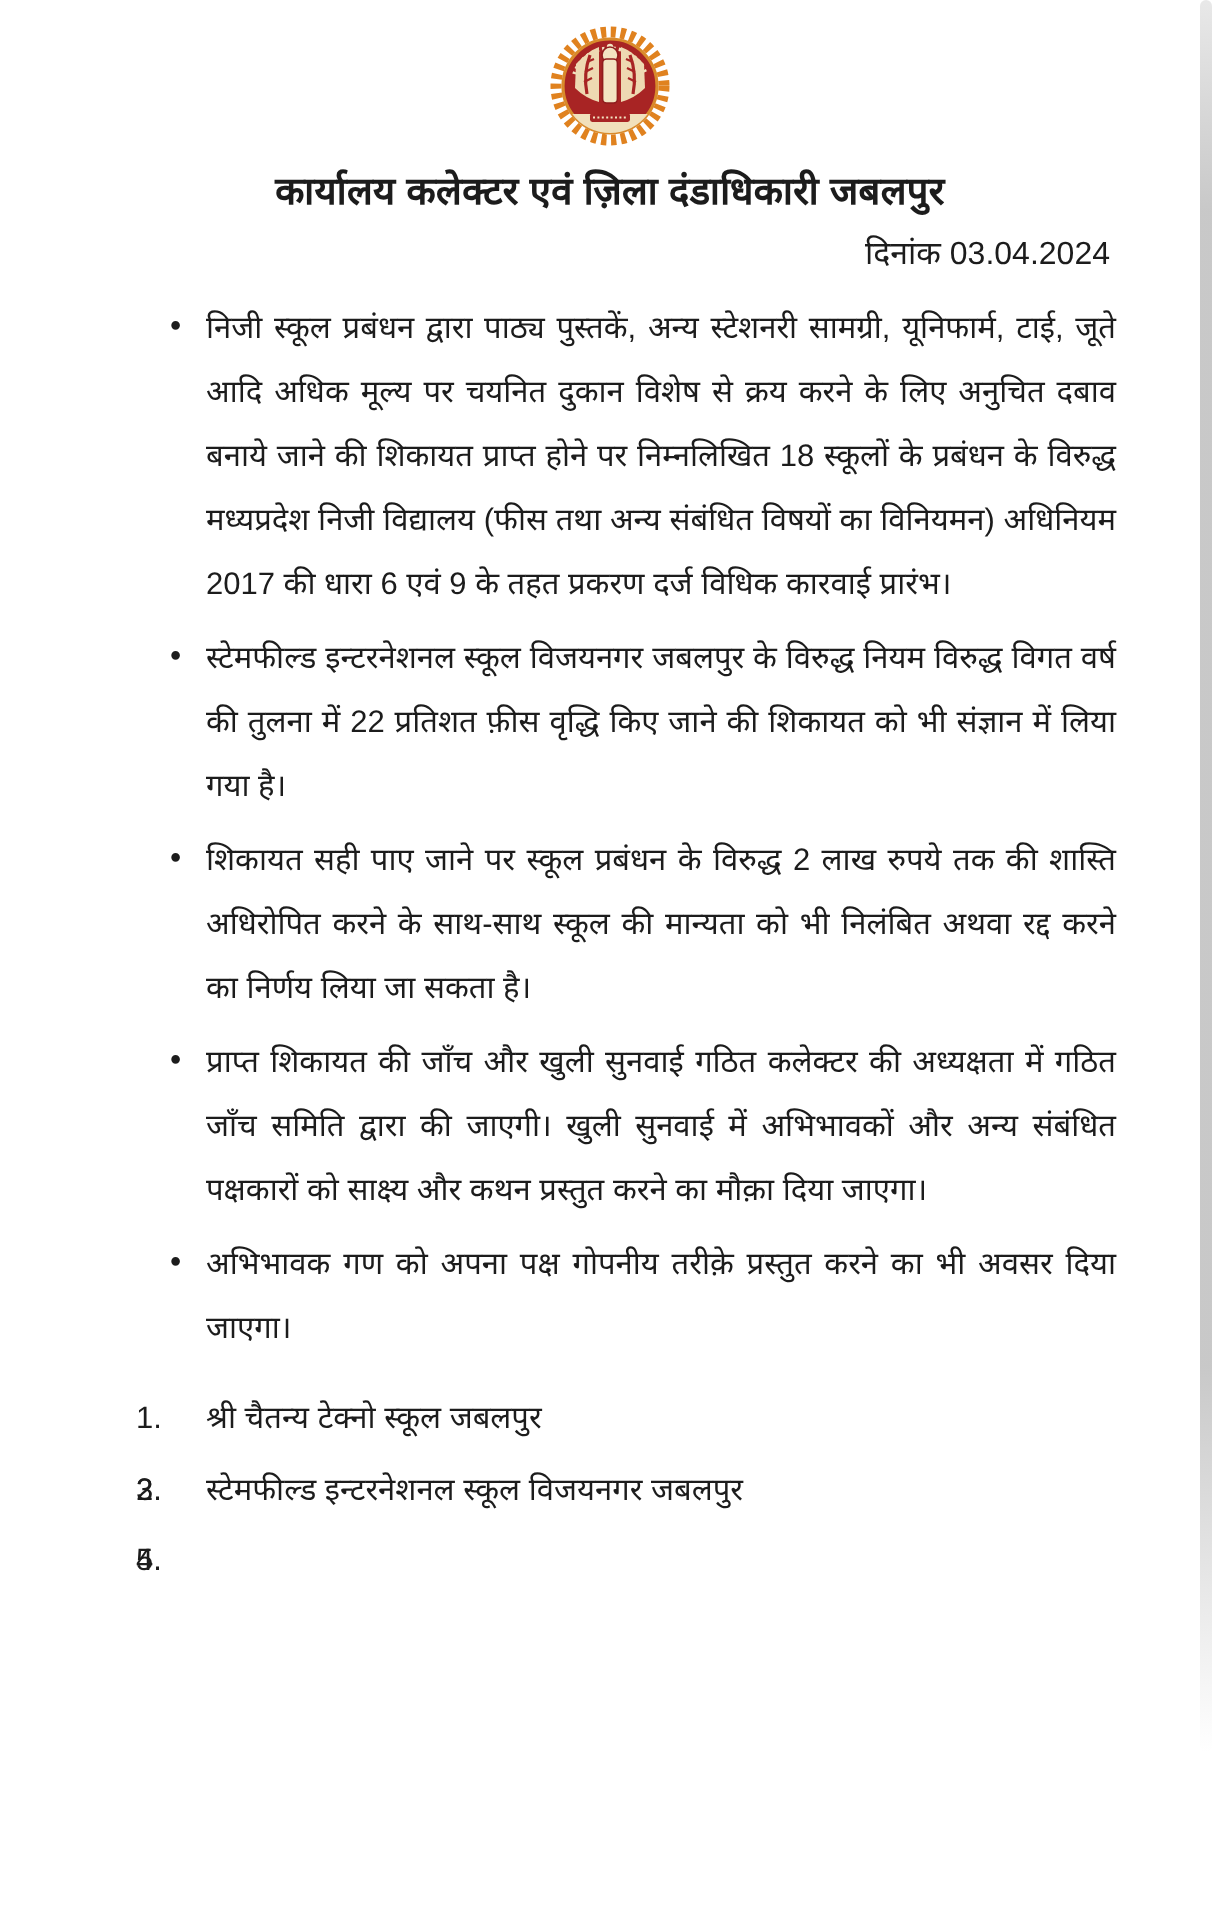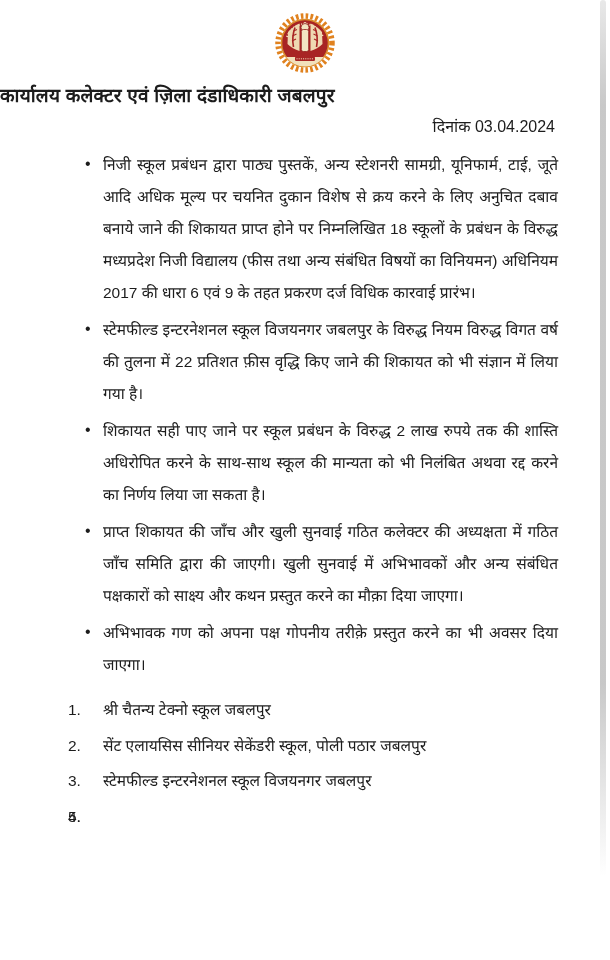--- a/index.html
+++ b/index.html
@@ -35,21 +35,21 @@
     width: 64px;
     height: 64px;
   }
   .emblem svg { width: 100%; height: 100%; display: block; }
   .doc-title {
     position: absolute;
     top: 82px;
     left: 0;
     width: 100%;
     margin: 0;
-    text-align: left;
+    text-align: center;
     font-size: 19px;
     font-weight: bold;
     letter-spacing: 0.2px;
   }
   .date-line {
     position: absolute;
     top: 115px;
     right: 55px;
     font-size: 16px;
   }
@@ -161,21 +161,20 @@
 
     <ol class="schools">
 
         <li class="school">
           <span class="num">1.</span>
           <span class="sname">श्री चैतन्य टेक्नो स्कूल जबलपुर</span>
         </li>
 
         <li class="school">
           <span class="num">2.</span>
-          <span class="sname">सेंट एलायसिस सीनियर सेकेंडरी स्कूल, पोली पठार जबलपुर</span>
         </li>
 
         <li class="school">
           <span class="num">3.</span>
           <span class="sname">स्टेमफील्ड इन्टरनेशनल स्कूल विजयनगर जबलपुर</span>
         </li>
 
         <li class="school">
           <span class="num">4.</span>
         </li>

